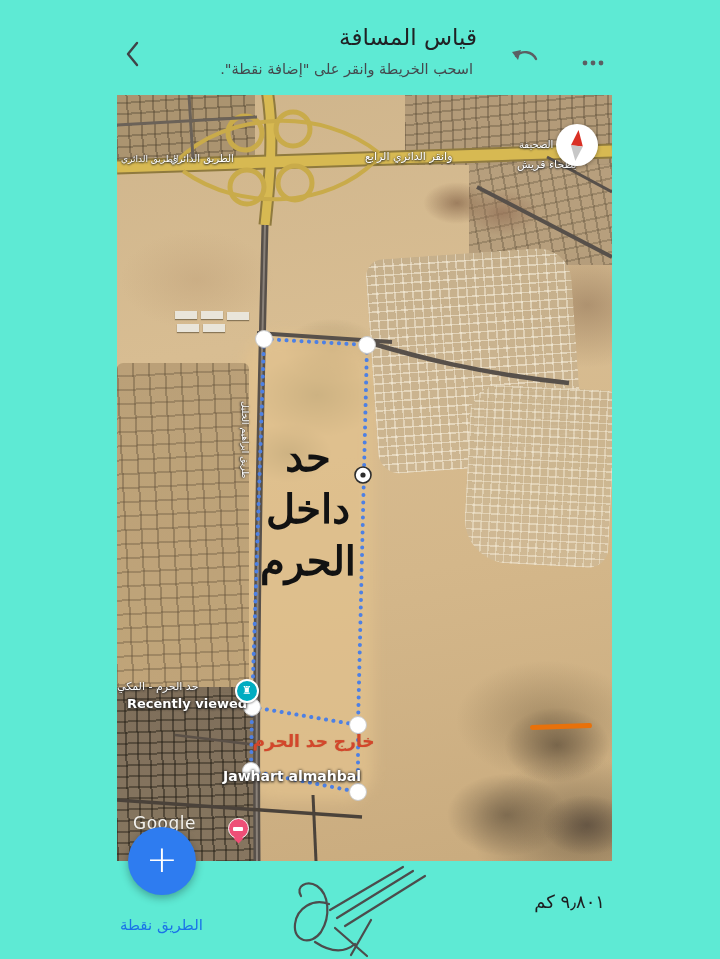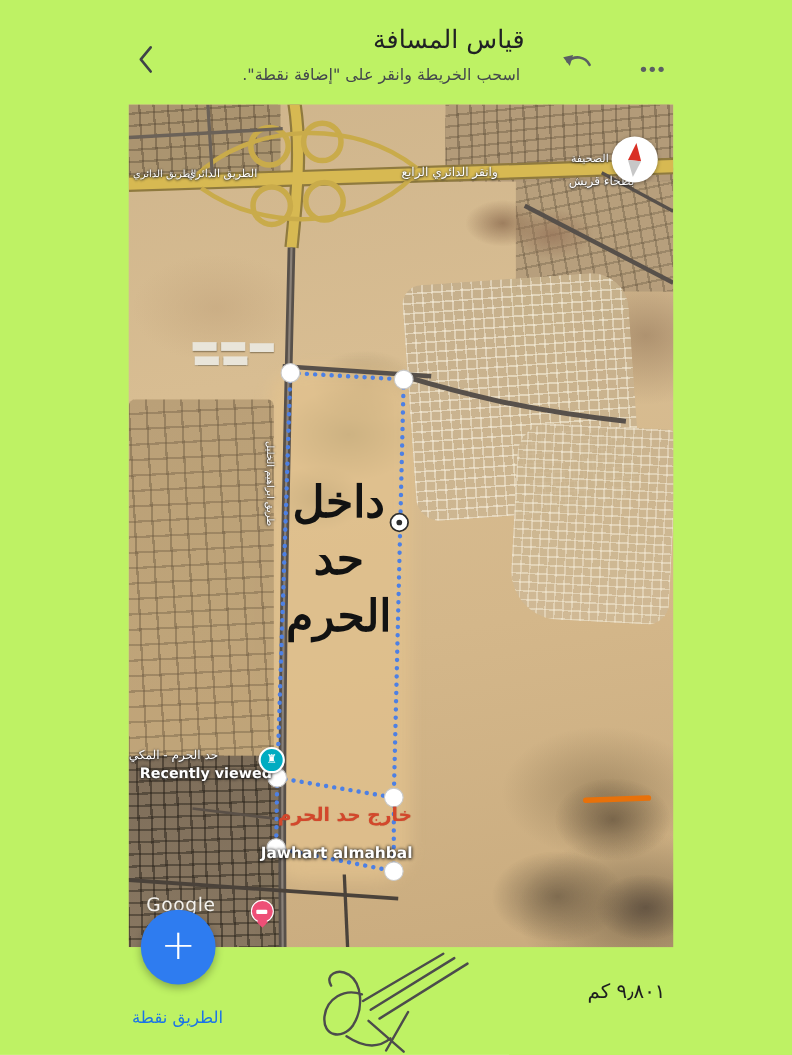--- a/index.html
+++ b/index.html
@@ -1,16 +1,16 @@
 <!DOCTYPE html>
 <html lang="ar"><head>
 <meta charset="utf-8">
 <style>
   html,body{margin:0;padding:0;background:#fff;}
-  #page{position:relative;width:720px;height:959px;background:#bef264;overflow:hidden;
+  #page{position:relative;width:720px;height:959px;background:#5eead4;overflow:hidden;
         font-family:"DejaVu Sans","Liberation Sans",sans-serif;}
   .abs{position:absolute;}
   
   #hdr-title{right:243px;top:24px;font-size:23px;color:#202124;direction:rtl;white-space:nowrap;}
   #hdr-sub{right:247px;top:61px;font-size:14.5px;color:#44484d;direction:rtl;white-space:nowrap;}
   .hicon{color:#5b5f63;}
   
   #map{left:117px;top:95px;width:495px;height:766px;overflow:hidden;background:
     radial-gradient(90px 60px at 200px 300px, rgba(84,86,56,.55), transparent 70%),
     radial-gradient(60px 42px at 172px 358px, rgba(76,78,52,.5), transparent 70%),
@@ -186,30 +186,30 @@
         <circle cx="135" cy="612" r="8.5"></circle>
         <circle cx="241" cy="630" r="8.5"></circle>
         <circle cx="134" cy="676" r="8.5"></circle>
         <circle cx="241" cy="697" r="8.5"></circle>
       </g>
       <circle cx="246" cy="380" r="8" fill="#ffffff" stroke="#2d2d2d" stroke-width="1.6"></circle>
       <circle cx="246" cy="380" r="2.6" fill="#2d2d2d"></circle>
     </svg>
 
     <div class="abs inside-text">
+      <div>حد</div>
       <div>داخل</div>
-      <div>حد</div>
       <div>الحرم</div>
     </div>
     <div class="abs outside-text" style="color:#d3472b;text-shadow:0 0 1px rgba(120,30,15,.4);">خارج حد الحرم</div>
 
     <div class="mlabel" style="left:0;top:585px;font-size:11px;">حد الحرم - المكي</div>
     <div class="place-en" style="left:10px;top:601px;font-size:13px;">Recently viewed</div>
     <div class="abs teal-marker">♜</div>
-    <div class="place-en" style="left:106px;top:673px;font-size:14px;margin-left:14px;">Jawhart almahbal</div>
+    <div class="place-en" style="left:106px;top:673px;font-size:14px;">Jawhart almahbal</div>
     <div class="abs pin">
         <span class="pin-glyph"></span>
       </div>
     <div class="abs orange-road"></div>
     <div class="place-en watermark">Google</div>
 
     <div class="abs compass">
       <svg width="42" height="42" viewBox="0 0 42 42" style="transform:rotate(6deg);">
         <polygon points="21,6 15,22 27,22" fill="#d93025"></polygon>
         <polygon points="15,22 27,22 21,37" fill="#c7c7c7"></polygon>

